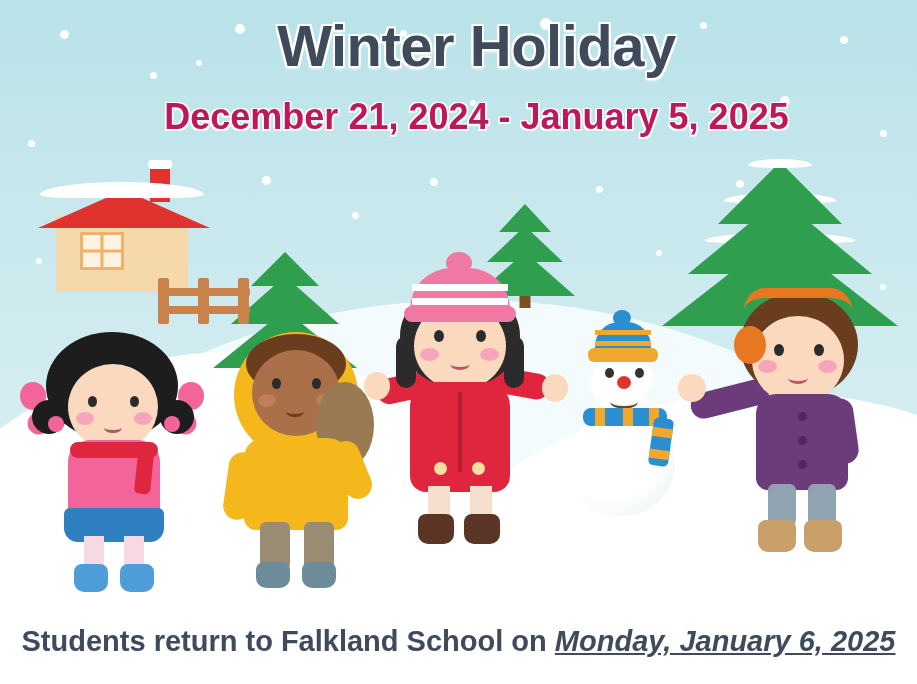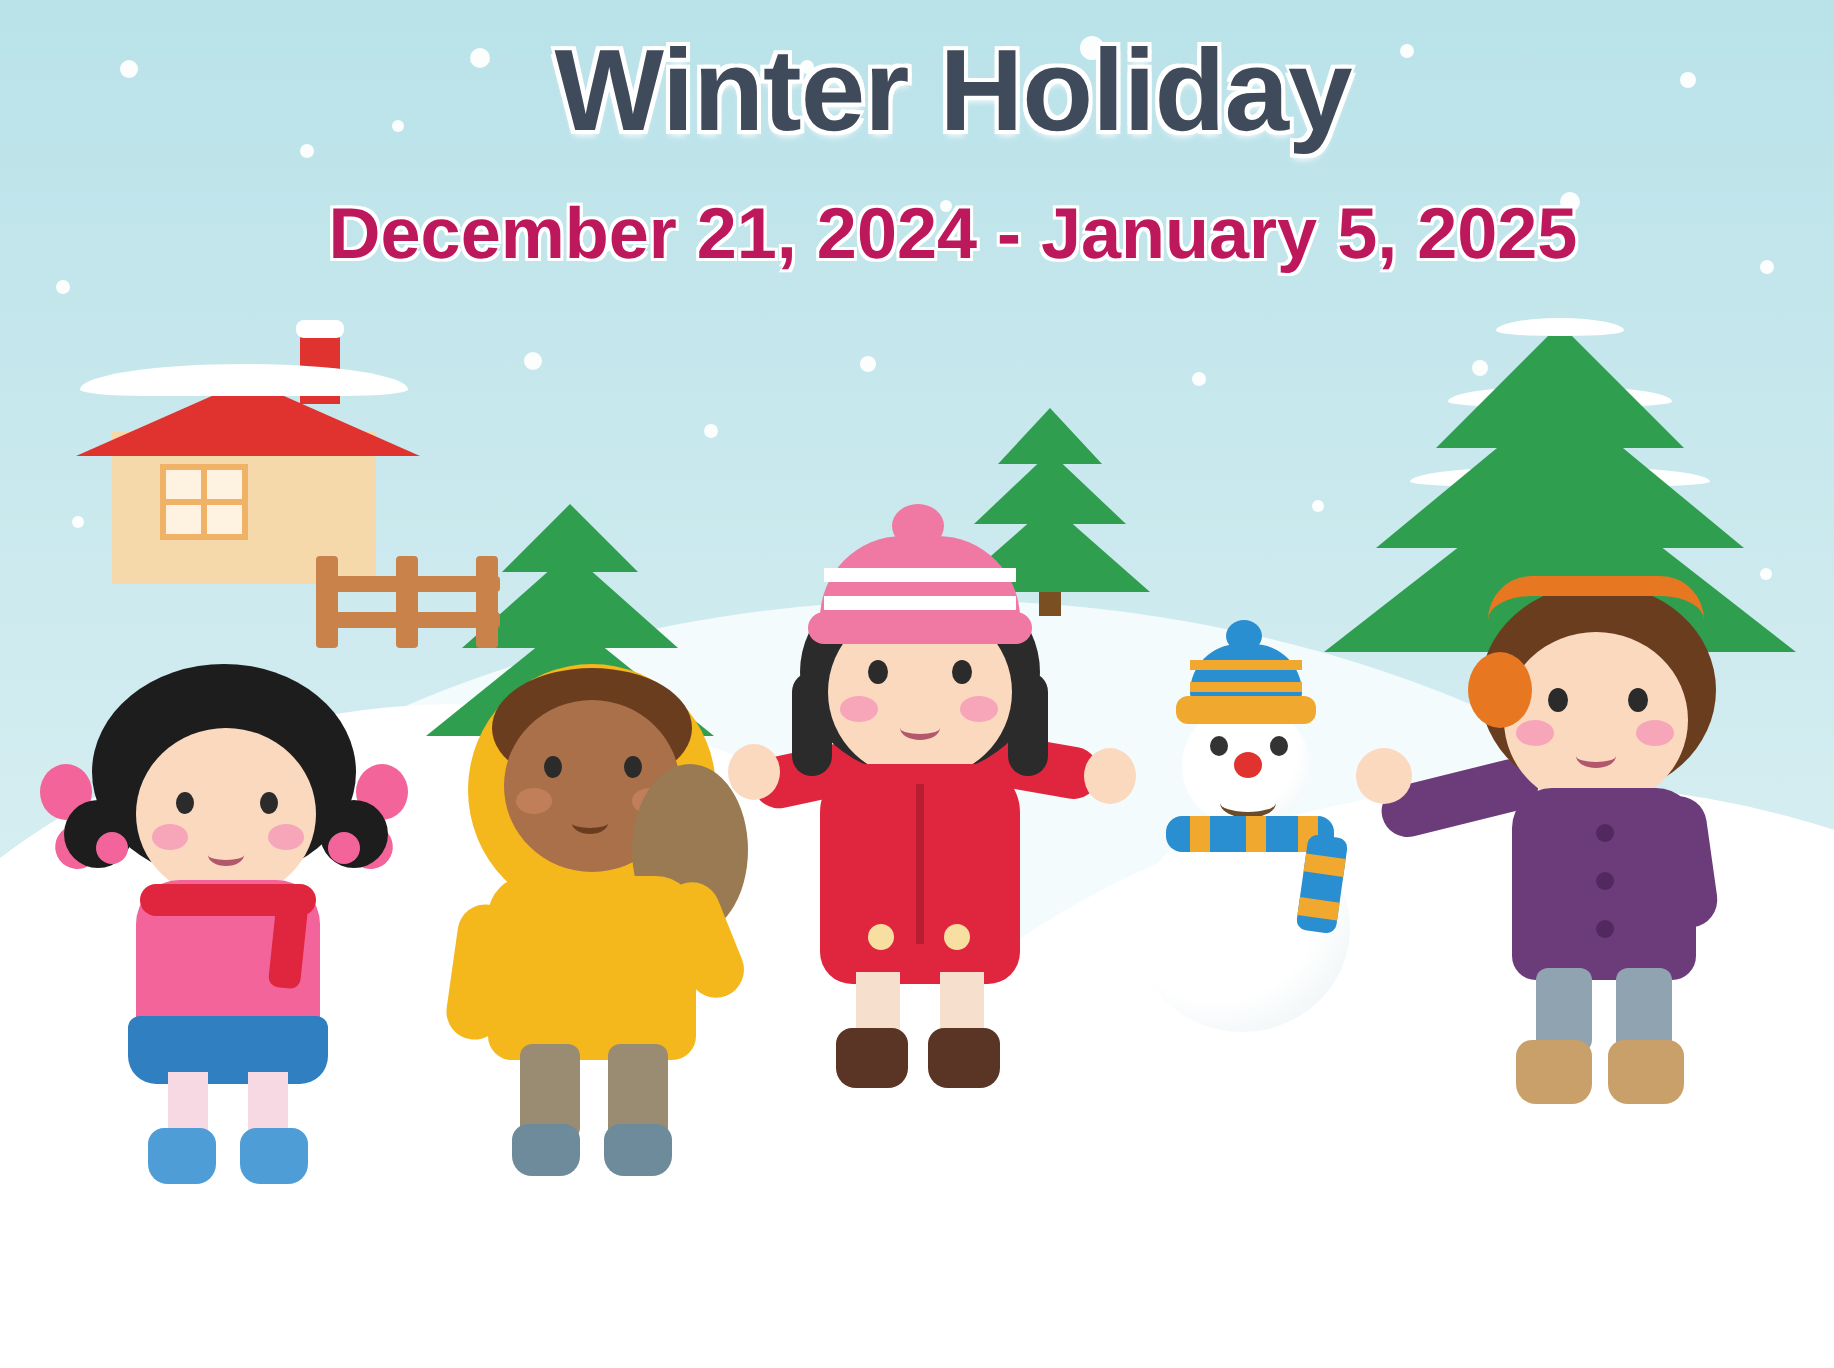--- a/index.html
+++ b/index.html
@@ -447,14 +447,17 @@
       <div class="limb" style="left:80px;top:198px;width:28px;height:42px;background:#8fa3b0;border-radius:6px;"></div>
       <div class="limb" style="left:120px;top:198px;width:28px;height:42px;background:#8fa3b0;border-radius:6px;"></div>
       <div class="limb" style="left:70px;top:234px;width:38px;height:32px;background:#c9a06a;border-radius:8px 8px 10px 10px;"></div>
       <div class="limb" style="left:116px;top:234px;width:38px;height:32px;background:#c9a06a;border-radius:8px 8px 10px 10px;"></div>
     </div>
 
     <div id="title">Winter Holiday</div>
     <div id="subtitle">December 21, 2024 - January 5, 2025</div>
   </div>
 
+  <div id="footer">
+    <div id="footer-text"><span>Students return to Falkland School on </span><span id="footer-emph">Monday, January 6, 2025</span></div>
+  </div>
 
 </div>
 
 </body></html>

